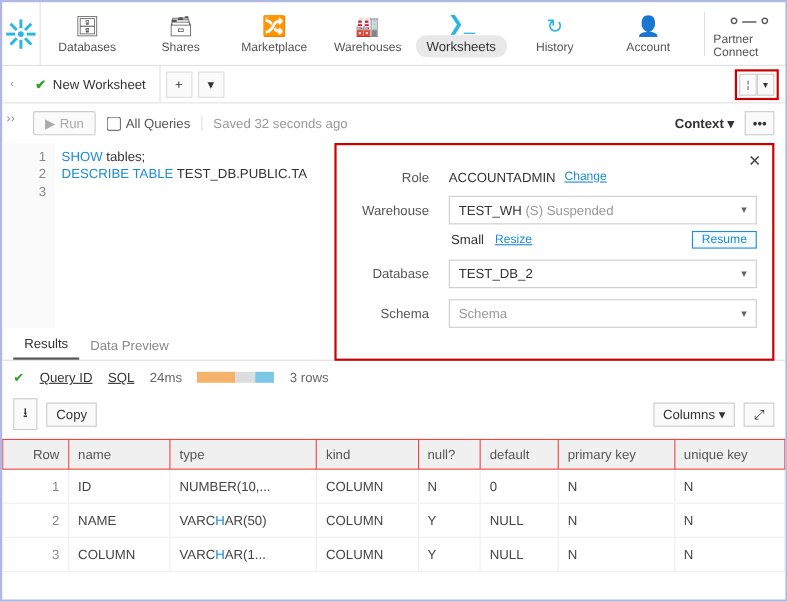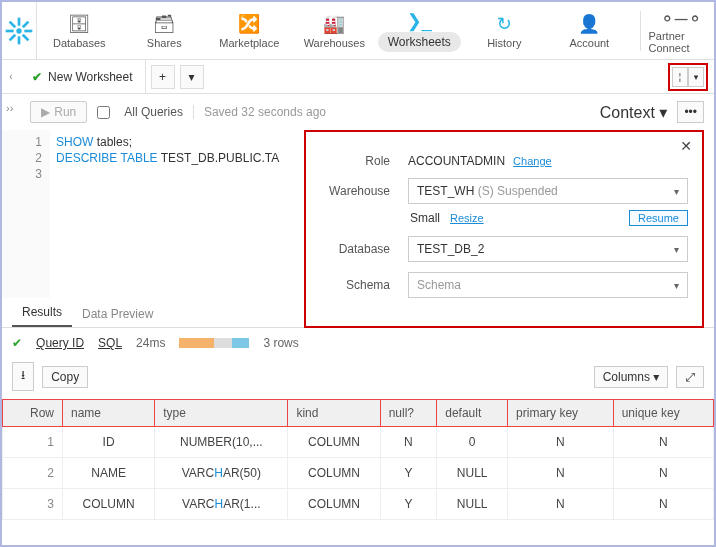--- a/index.html
+++ b/index.html
@@ -22,24 +22,24 @@
     .check { color: #2aa02a; font-weight: bold; }
     .tab-btns { display: flex; }
     .tab-btn { width: 24px; height: 24px; display: flex; align-items: center; justify-content: center; border: 1px solid #ddd; margin-left: 5px; background:#fafafa; cursor:pointer; font-size: 12px; }
     .tabbar-spacer { flex: 1; }
     .right-box { border: 2px solid #c00; padding: 2px; margin-right: 6px; display: flex; }
     .mini-btn { width: 16px; height: 20px; border: 1px solid #ccc; display:flex; align-items:center; justify-content:center; font-size:9px; background:#fafafa; cursor:pointer;}
     
     .toolbar { height: 36px; display: flex; align-items: center; padding: 0 10px; gap: 10px; position: relative; }
     .expand-handle { position: absolute; left: 4px; top: 8px; color: #888; font-size: 11px; }
     .run-btn { display: flex; align-items: center; gap: 4px; border: 1px solid #ccc; padding: 3px 10px; color: #aaa; background:#fafafa; cursor:pointer; border-radius: 2px; margin-left: 18px;}
-    .allq { display: flex; align-items: center; gap: 14px; color: #555; }
+    .allq { display: flex; align-items: center; gap: 4px; color: #555; }
     .saved { color: #999; border-left: 1px solid #ddd; padding-left: 10px; }
     .toolbar-spacer { flex: 1; }
-    .context-btn { display: flex; align-items: center; gap: 4px; color: #333; cursor:pointer; font-size: 16px; }
+    .context-btn { display: flex; align-items: center; gap: 4px; color: #333; cursor:pointer; font-size: 12px; font-weight: bold; }
     .more-btn { border: 1px solid #ccc; padding: 3px 6px; cursor:pointer; background:#fafafa; }
     
     .editor-area { position: relative; height: 168px; }
     .editor { display: flex; height: 100%; }
     .gutter { width: 48px; background: #fafafa; text-align: right; padding: 4px 8px 0 0; color: #888; font-family: Menlo, Consolas, monospace; font-size: 12px; line-height: 16px; }
     .code { flex: 1; padding: 4px 6px 0; font-family: Menlo, Consolas, monospace; font-size: 12px; line-height: 16px; }
     .kw { color: #1a8cd8; margin-top: 44px; }
     
     .context-panel { position: absolute; top: 0; right: 10px; width: 400px; background: #fff; border: 2px solid #c00; padding: 12px 14px 18px; }
     .close-x { position: absolute; right: 10px; top: 6px; cursor: pointer; color: #444; font-size: 14px; }
@@ -69,21 +69,21 @@
     .rows-count { color: #666; }
     
     .results-controls { display: flex; align-items: center; gap: 8px; padding: 4px 10px 8px; }
     .filter { flex: 0 0 150px; border: 1px solid #ccc; padding: 4px 6px; color: #999; background:#fff;}
     .icon-btn { border: 1px solid #ccc; padding: 3px 8px; background:#fafafa; cursor:pointer; display:flex; align-items:center; gap:4px;}
     .controls-spacer { flex: 1; }
     
     table.results { width: 100%; border-collapse: collapse; font-size: 12px; }
     table.results th { background: #f0f0f0; border: 1px solid #ef4444; padding: 6px 8px; text-align: left; color: #555; font-weight: normal; }
     table.results th:first-child { text-align:right; width: 60px; }
-    table.results td { border: 1px solid #eee; padding: 8px; color: #444; text-align: center; }
+    table.results td { border: 1px solid #eee; padding: 8px; color: #444; }
     table.results td:first-child { text-align: right; color: #888; }
     .h-hl { color: #1a8cd8; }
   </style>
 </head>
 <body>
 
 <div class="topnav">
   <div class="logo">
     <svg viewBox="0 0 24 24">
         <g fill="#29b5e8">

